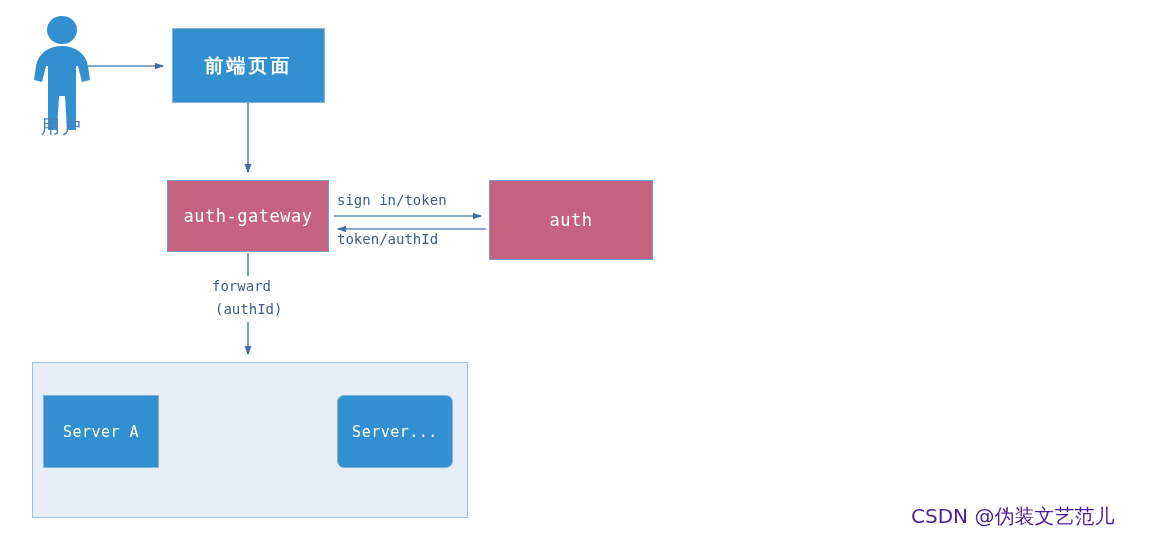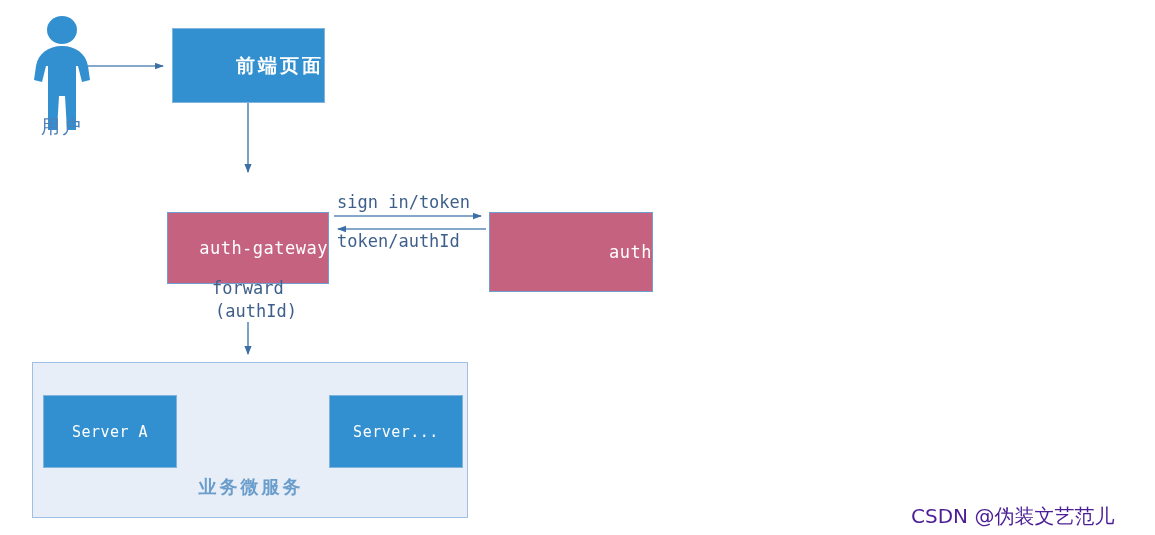--- a/index.html
+++ b/index.html
@@ -15,32 +15,31 @@
     overflow: hidden;
     font-family: "Liberation Sans", sans-serif;
   }
 
   
   .node {
     position: absolute;
     box-sizing: border-box;
     display: flex;
     align-items: center;
-    justify-content: flex-end;
+    justify-content: center;
     color: #ffffff;
     letter-spacing: 0.5px;
   }
   .node-blue {
     background: #3390d0;
     border: 1px solid #7fb4dd;
   }
   .node-pink {
     background: #c4627f;
     border: 1px solid #6f9fd0;
-    margin-top: 32px;
   }
   .label-cn {
     font-family: "DejaVu Serif", "Liberation Serif", serif;
     font-weight: 700;
     font-size: 19px;
     letter-spacing: 3px;
   }
   .label-mono {
     font-family: "DejaVu Sans Mono", "Liberation Mono", monospace;
     font-size: 17px;
@@ -102,53 +101,53 @@
     top: 362px;
     width: 436px;
     height: 156px;
     box-sizing: border-box;
     background: #e8eef8;
     border: 1px solid #9fc0e4;
   }
   .server-box {
     position: absolute;
     top: 32px;
-    width: 134px;
+    width: 116px;
     height: 73px;
     box-sizing: border-box;
     display: flex;
     align-items: center;
     justify-content: center;
     background: #3390d0;
     border: 1px solid #7fb4dd;
     color: #ffffff;
   }
   #server-a { left: 10px; }
   #server-b { left: 151px; }
-  #server-c { left: 296px; }
+  #server-c { left: 304px; border-radius: 7px; }
 
   #microservice-caption {
     position: absolute;
     left: 0;
     top: 112px;
     width: 436px;
     text-align: center;
     color: #6a9dcb;
     font-family: "DejaVu Serif", "Liberation Serif", serif;
     font-weight: 700;
     font-size: 18px;
     letter-spacing: 3px;
   }
 
   
   .edge-label {
     position: absolute;
     color: #3d5f8a;
     font-family: "DejaVu Sans Mono", "Liberation Mono", monospace;
-    font-size: 17px;
+    font-size: 14px;
     white-space: nowrap;
   }
   #label-signin  { left: 337px; top: 192px; }
   #label-tokenauthid { left: 337px; top: 231px; }
   #label-forward { left: 212px; top: 278px; }
   #label-forward-2 { left: 215px; top: 301px; }
 
   
   #connectors {
     position: absolute;
@@ -255,18 +254,17 @@
   <div id="label-forward" class="edge-label">forward</div>
   <div id="label-forward-2" class="edge-label">(authId)</div>
 
   <div id="microservice-group">
     <div id="server-a" class="server-box label-mono-sm">
       <span>Server A</span>
     </div>
     <div id="server-c" class="server-box label-mono-sm">
       <span>Server...</span>
     </div>
-    <div id="microservice-caption">业务微服务</div>
   </div>
 
   <div id="watermark-csdn" class="watermark">CSDN @伪装文艺范儿</div>
 
 </div>
 
 </body></html>

